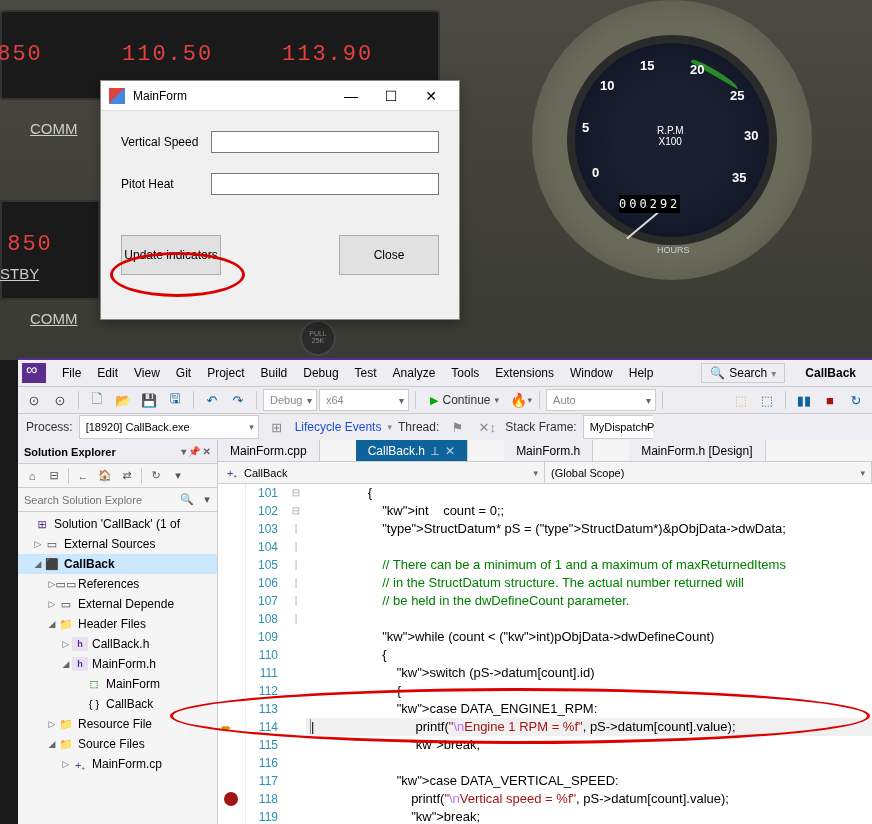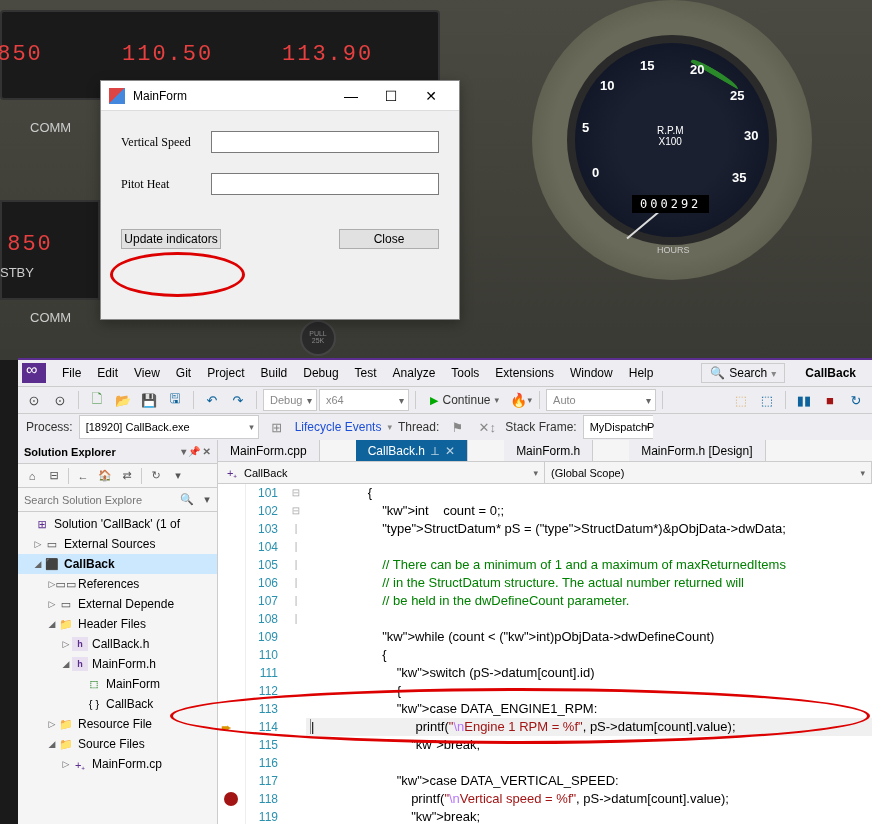--- a/index.html
+++ b/index.html
@@ -7,58 +7,58 @@
 
 
 .sim-bg { position: absolute; top: 0; left: 0; width: 872px; height: 360px; background: linear-gradient(180deg, #4a4a42 0%, #3a3a34 100%); }
 .radio-panel { position: absolute; top: 10px; left: 0; width: 440px; height: 90px; background: #1a1a1a; border: 2px solid #333; border-radius: 4px; }
 .radio-display { position: absolute; font-family: 'Courier New', monospace; color: #e84040; font-size: 22px; letter-spacing: 2px; }
 .rd1 { top: 30px; left: -20px; }
 .rd2 { top: 30px; left: 120px; }
 .rd3 { top: 30px; left: 280px; }
 .radio-panel2 { position: absolute; top: 200px; left: 0; width: 100px; height: 100px; background: #1a1a1a; border: 2px solid #333; }
 .rd4 { top: 30px; left: -10px; }
-.comm-label { position: absolute; color: #ccc; font-size: 13px; font-family: Arial; }
+.comm-label { position: absolute; color: #ccc; font-size: 15px; font-family: Arial; text-decoration: underline; }
 .cl1 { top: 120px; left: 30px; }
 .cl2 { top: 265px; left: 0px; }
 .cl3 { top: 310px; left: 30px; }
 
 
 .gauge { position: absolute; top: 0; right: 60px; width: 280px; height: 280px; }
 .gauge-outer { position: absolute; top: 0; left: 0; width: 280px; height: 280px; border-radius: 50%; background: radial-gradient(circle, #6a6a5a 60%, #4a4a3a 100%); }
 .gauge-inner { position: absolute; top: 35px; left: 35px; width: 210px; height: 210px; border-radius: 50%; background: radial-gradient(circle, #1a2030 40%, #0a1020 100%); border: 8px solid #2a2a2a; }
 .gauge-tick { position: absolute; color: #fff; font-size: 13px; font-weight: bold; }
 .gt0 { top: 165px; left: 60px; }
 .gt5 { top: 120px; left: 50px; }
 .gt10 { top: 78px; left: 68px; }
 .gt15 { top: 58px; left: 108px; }
 .gt20 { top: 62px; left: 158px; }
 .gt25 { top: 88px; left: 198px; }
 .gt30 { top: 128px; left: 212px; }
 .gt35 { top: 170px; left: 200px; }
 .gauge-label { position: absolute; top: 125px; left: 125px; color: #fff; font-size: 10px; text-align: center; }
 .gauge-needle { position: absolute; top: 140px; left: 140px; width: 2px; height: 60px; background: #ddd; transform-origin: bottom; transform: rotate(-130deg); }
-.gauge-counter { position: absolute; top: 195px; left: 100px; color: #fff; font-family: monospace; font-size: 12px; background: #000; padding: 2px 8px; letter-spacing: 3px; }
+.gauge-counter { position: absolute; top: 195px; left: 87px; color: #fff; font-family: monospace; font-size: 12px; background: #000; padding: 2px 0; letter-spacing: 3px; }
 .gauge-hours { position: absolute; top: 245px; left: 125px; color: #ccc; font-size: 9px; }
 .gauge-arc { position: absolute; top: 70px; left: 155px; width: 55px; height: 10px; border-top: 6px solid #2a8a2a; border-radius: 40% 60% 0 0; transform: rotate(30deg); }
 .pull-knob { position: absolute; top: 320px; left: 300px; width: 36px; height: 36px; border-radius: 50%; background: #2a2a2a; border: 2px solid #444; color: #888; font-size: 7px; text-align: center; padding-top: 8px; }
 
 
 .mainform { position: absolute; top: 80px; left: 100px; width: 360px; height: 240px; background: #f0f0f0; border: 1px solid #888; box-shadow: 0 4px 12px rgba(0,0,0,0.3); }
 .mf-title { height: 30px; background: #fff; display: flex; align-items: center; padding: 0 8px; border-bottom: 1px solid #ddd; }
 .mf-icon { width: 16px; height: 16px; background: linear-gradient(135deg, #d44 50%, #48d 50%); margin-right: 8px; }
 .mf-title-text { flex: 1; font-size: 12px; }
 .mf-btns { display: flex; }
 .mf-btn { width: 40px; height: 28px; display: flex; align-items: center; justify-content: center; font-size: 14px; cursor: pointer; }
 .mf-body { padding: 20px; }
 .mf-row { display: flex; align-items: center; margin-bottom: 20px; }
-.mf-label { width: 90px; font-size: 12px; font-family: Liberation Serif, serif; }
+.mf-label { width: 90px; font-size: 12px; }
 .mf-input { flex: 1; height: 22px; border: 1px solid #7a7a7a; background: #fff; padding: 0 4px; font-size: 12px; }
 .mf-btnrow { display: flex; justify-content: space-between; margin-top: 34px; }
-.mf-button { width: 100px; height: 20px; font-size: 12px; background: #e1e1e1; border: 1px solid #adadad; cursor: pointer; }
+.mf-button { width: 100px; height: 40px; font-size: 12px; background: #e1e1e1; border: 1px solid #adadad; cursor: pointer; margin-top: 6px; }
 
 
 .circle { position: absolute; border: 3px solid #d00; border-radius: 50%; pointer-events: none; }
 .circle1 { top: 252px; left: 110px; width: 135px; height: 45px; }
 .circle2 { top: 688px; left: 170px; width: 700px; height: 56px; border-radius: 50%; }
 
 
 .vs { position: absolute; top: 358px; left: 18px; width: 854px; height: 466px; background: #eeeef2; border-top: 2px solid #5b2d8e; }
 .vs-menu { height: 26px; display: flex; align-items: center; padding: 0 4px; font-size: 12px; background: #eeeef2; }
 .vs-logo { width: 24px; height: 20px; background: #5b2d8e; margin-right: 8px; position: relative; }

